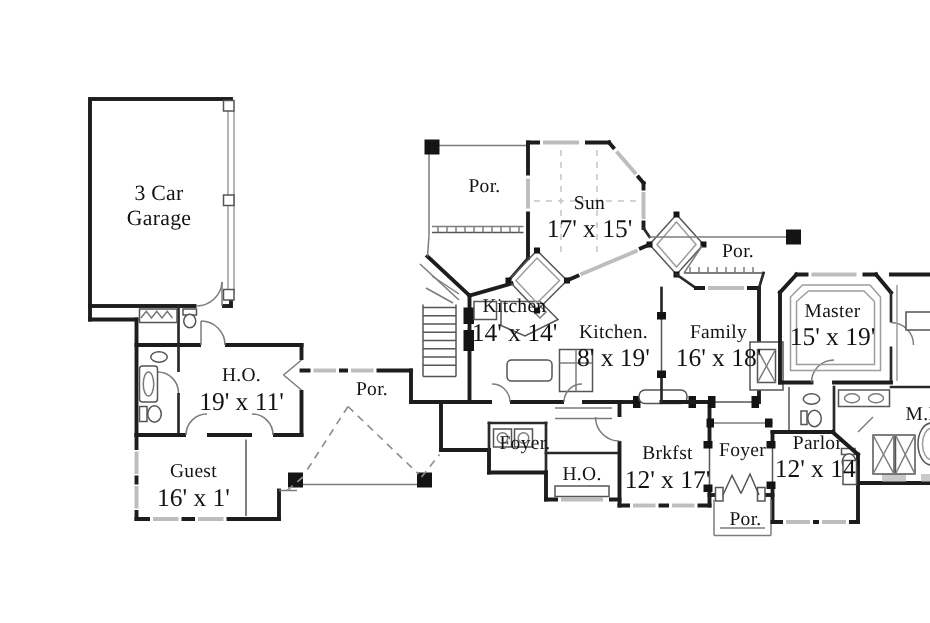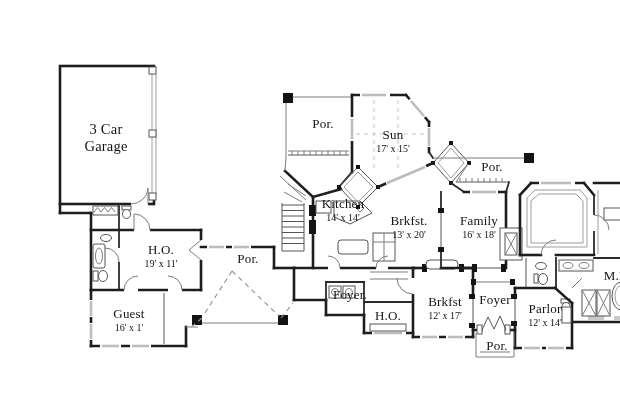--- a/index.html
+++ b/index.html
@@ -16,21 +16,21 @@
   .dash{stroke:#8f8f8f;stroke-width:1.1;fill:none;stroke-dasharray:5 4;}
   .dashl{stroke:#c6c6c6;stroke-width:1;fill:none;stroke-dasharray:4 4;}
   .blk{fill:#141414;stroke:none;}
   .gry{stroke:#9d9d9d;stroke-width:1;fill:none;}
   .fx{stroke:#555;stroke-width:1;fill:#fff;}
   .gap{fill:#ffffff;stroke:none;}
   
   .lbl{position:absolute;transform:translateX(-50%);text-align:center;line-height:1.14;
        color:#131313;white-space:nowrap;}
   .lbl .nm{display:block;font-size:13px;letter-spacing:.2px;}
-  .lbl .dm{display:block;font-size:10px;}
+  .lbl .dm{display:block;font-size:17px;}
   .lbl.big{white-space:normal;width:66px;}
   .lbl.big .nm{font-size:14.5px;line-height:1.15;}
 </style>
 </head>
 <body>
 
 <div class="canvas">
 <svg width="620" height="415" viewBox="0 0 620 415">
 
   <g>
@@ -415,27 +415,31 @@
       <span class="dm">17' x 15'</span>
     </div>
 <div class="lbl" style="left:456px;top:160px">
       <span class="nm">Por.</span>
     </div>
 <div class="lbl" style="left:307px;top:197px">
       <span class="nm">Kitchen</span>
       <span class="dm">14' x 14'</span>
     </div>
 <div class="lbl" style="left:373px;top:214px">
-      <span class="nm">Brkfst.</span>
-      <span class="dm">13' x 20'</span>
+      <span class="nm">Kitchen.</span>
+      <span class="dm">8' x 19'</span>
     </div>
 <div class="lbl" style="left:443px;top:214px">
       <span class="nm">Family</span>
       <span class="dm">16' x 18'</span>
     </div>
+<div class="lbl" style="left:519px;top:200px">
+      <span class="nm">Master</span>
+      <span class="dm">15' x 19'</span>
+    </div>
 <div class="lbl" style="left:588px;top:269px">
       <span class="nm">M.Bath</span>
     </div>
 <div class="lbl" style="left:125px;top:243px">
       <span class="nm">H.O.</span>
       <span class="dm">19' x 11'</span>
     </div>
 <div class="lbl" style="left:212px;top:252px">
       <span class="nm">Por.</span>
     </div>
@@ -449,21 +453,21 @@
 <div class="lbl" style="left:352px;top:309px">
       <span class="nm">H.O.</span>
     </div>
 <div class="lbl" style="left:409px;top:295px">
       <span class="nm">Brkfst</span>
       <span class="dm">12' x 17'</span>
     </div>
 <div class="lbl" style="left:459px;top:293px">
       <span class="nm">Foyer</span>
     </div>
-<div class="lbl" style="left:509px;top:302px">
+<div class="lbl" style="left:509px;top:288px">
       <span class="nm">Parlor</span>
       <span class="dm">12' x 14'</span>
     </div>
 <div class="lbl" style="left:461px;top:339px">
       <span class="nm">Por.</span>
     </div>
 
 </div>
 
 </body></html>

